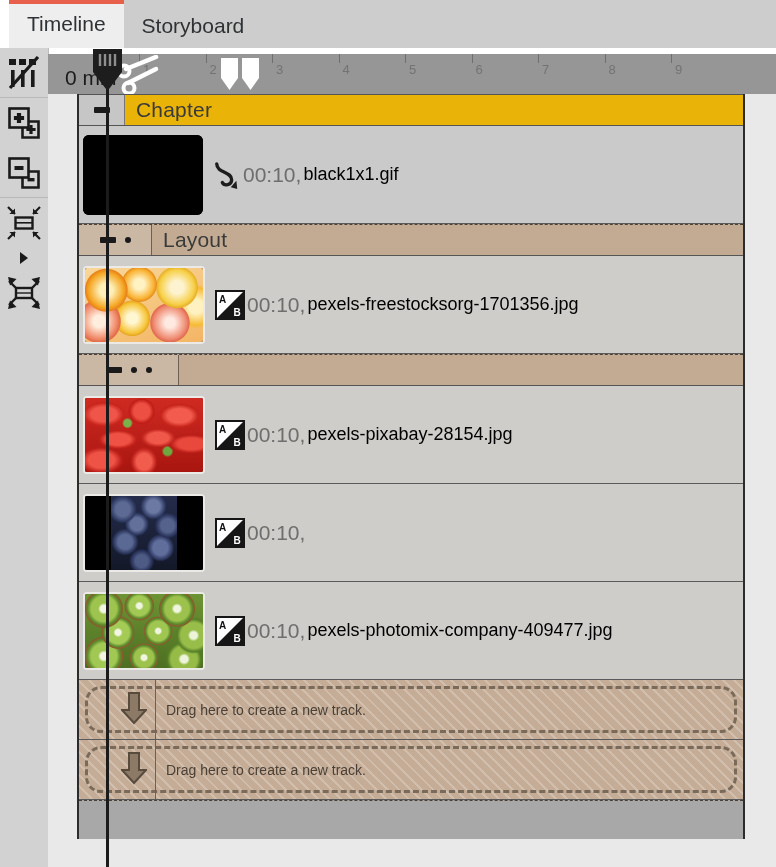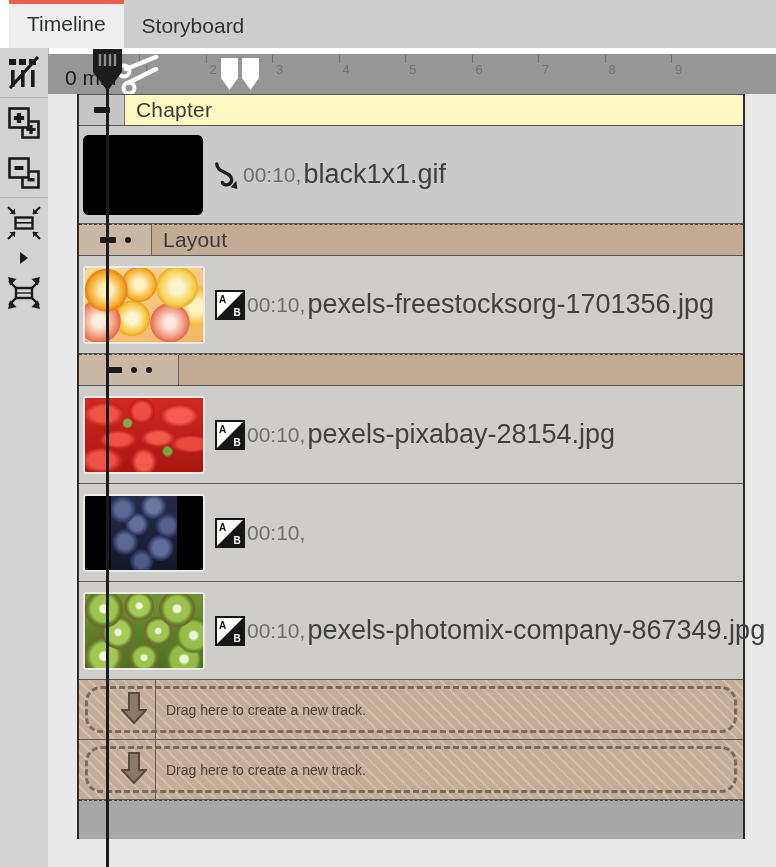--- a/index.html
+++ b/index.html
@@ -122,21 +122,21 @@
     box-sizing: content-box;
   }
 
   .grouphdr {
     height: 32px;
     display: flex;
     align-items: stretch;
     border-bottom: 1px solid #555;
     box-sizing: border-box;
   }
-  .grouphdr.chapter { background: #fef9c3; border-top: 1px solid #555; }
+  .grouphdr.chapter { background: #eab308; border-top: 1px solid #555; }
   .grouphdr.layout  { background: #c3ab93; border-top: 1px dashed #4a4038; }
   .gutter {
     display: flex;
     align-items: center;
     justify-content: center;
     gap: 9px;
     padding: 0 9px;
     box-sizing: border-box;
   }
   .grouphdr.chapter .gutter { background: #c6c6c6; border-right: 1px solid #777; }
@@ -189,22 +189,22 @@
     min-width: 0;
   }
   .abicon { width: 30px; height: 30px; flex: none; }
   .loopicon { width: 28px; height: 30px; flex: none; }
   .dur {
     font-size: 21px;
     color: #6e6e6e;
     white-space: nowrap;
   }
   .fname {
-    font-size: 27px;
-    color: #404040;
+    font-size: 18px;
+    color: #000000;
     white-space: nowrap;
   }
 
   
   .dropzone {
     height: 60px;
     background: #c4ac96;
     border-bottom: 1px solid #5a5a5a;
     display: flex;
     align-items: stretch;
@@ -501,21 +501,21 @@
           <div class="thumbimg" style="background: radial-gradient(circle at 16% 20%, rgb(242, 246, 226) 0px, rgb(242, 246, 226) 3%, rgb(158, 196, 79) 5%, rgb(158, 196, 79) 11%, rgb(91, 138, 42) 14%, rgb(138, 90, 46) 16%, transparent 17%), radial-gradient(circle at 46% 16%, rgb(240, 245, 224) 0px, rgb(240, 245, 224) 3%, rgb(163, 201, 85) 5%, rgb(163, 201, 85) 11%, rgb(94, 141, 44) 14%, rgb(138, 90, 46) 16%, transparent 17%), radial-gradient(circle at 78% 20%, rgb(239, 245, 222) 0px, rgb(239, 245, 222) 3%, rgb(156, 194, 77) 5%, rgb(156, 194, 77) 11%, rgb(90, 137, 42) 14%, rgb(138, 90, 46) 16%, transparent 17%), radial-gradient(circle at 28% 52%, rgb(242, 246, 226) 0px, rgb(242, 246, 226) 3%, rgb(165, 203, 87) 5%, rgb(165, 203, 87) 12%, rgb(95, 142, 45) 15%, rgb(138, 90, 46) 17%, transparent 18%), radial-gradient(circle at 62% 50%, rgb(240, 245, 224) 0px, rgb(240, 245, 224) 3%, rgb(159, 198, 81) 5%, rgb(159, 198, 81) 12%, rgb(92, 139, 43) 15%, rgb(138, 90, 46) 17%, transparent 18%), radial-gradient(circle at 92% 56%, rgb(238, 244, 220) 0px, rgb(238, 244, 220) 3%, rgb(152, 190, 73) 5%, rgb(152, 190, 73) 11%, rgb(87, 127, 40) 14%, transparent 16%), radial-gradient(circle at 16% 84%, rgb(242, 246, 226) 0px, rgb(242, 246, 226) 3%, rgb(161, 200, 83) 5%, rgb(161, 200, 83) 11%, rgb(93, 140, 44) 14%, rgb(138, 90, 46) 16%, transparent 17%), radial-gradient(circle at 50% 86%, rgb(240, 245, 224) 0px, rgb(240, 245, 224) 3%, rgb(157, 195, 78) 5%, rgb(157, 195, 78) 11%, rgb(90, 137, 42) 14%, rgb(138, 90, 46) 16%, transparent 17%), radial-gradient(circle at 84% 88%, rgb(238, 244, 220) 0px, rgb(238, 244, 220) 3%, rgb(150, 188, 71) 5%, rgb(150, 188, 71) 11%, rgb(85, 125, 38) 14%, transparent 16%), linear-gradient(rgb(109, 148, 51), rgb(77, 111, 34));"></div>
         </div>
         <div class="clipmeta">
           <span class="abicon"><svg viewBox="0 0 30 30" width="30" height="30">
               <rect x="0" y="0" width="30" height="30" fill="#161616"></rect>
               <path d="M2 2 H28 L2 28 Z" fill="#ffffff"></path>
               <text x="7.5" y="12.5" font-family="Liberation Sans, sans-serif" font-size="10" font-weight="bold" fill="#111" text-anchor="middle">A</text>
               <text x="22" y="26" font-family="Liberation Sans, sans-serif" font-size="10" font-weight="bold" fill="#fff" text-anchor="middle">B</text>
             </svg></span>
           <span class="dur">00:10,</span>
-          <span class="fname">pexels-photomix-company-867349.jpg</span>
+          <span class="fname">pexels-photomix-company-409477.jpg</span>
         </div>
       </div>
       <div class="dropzone">
         <div class="hatch"></div>
         <div class="dropinner"></div>
         <div class="dropgutter">
           <span><svg viewBox="0 0 26 34" width="26" height="34" class="arrowdown">
               <path d="M8 2 H18 V19 H25 L13 32 L1 19 H8 Z" fill="#8c7a66" stroke="#594b3c" stroke-width="2"></path>
             </svg></span>
         </div>

